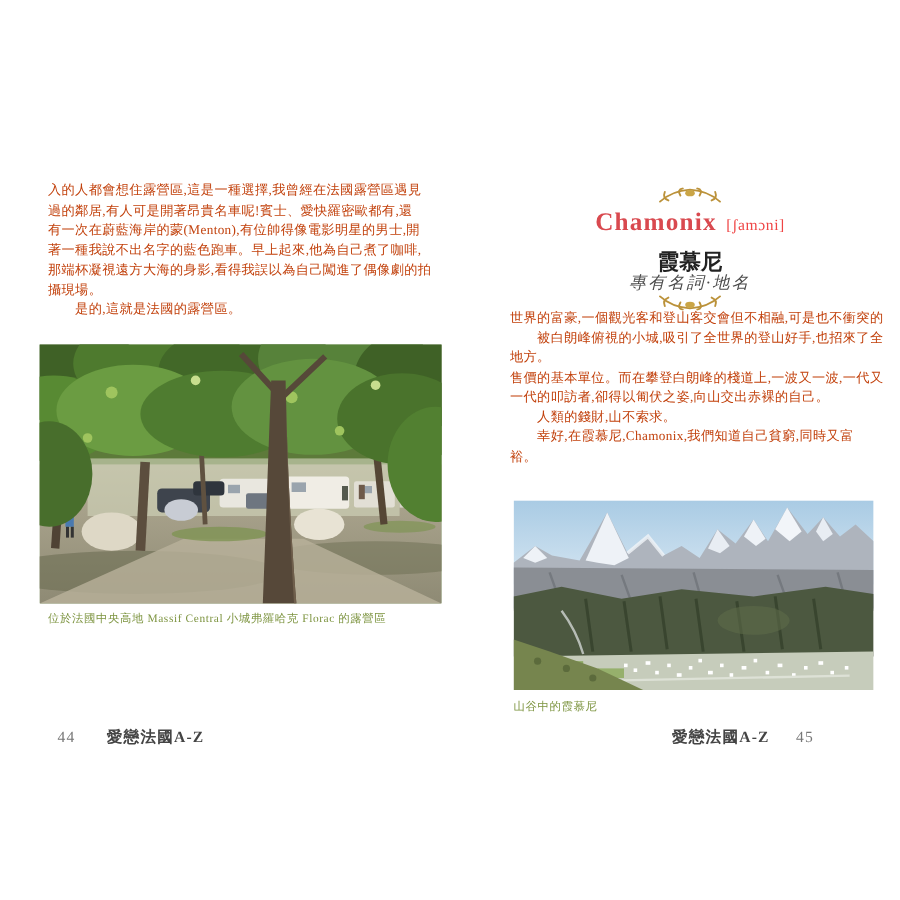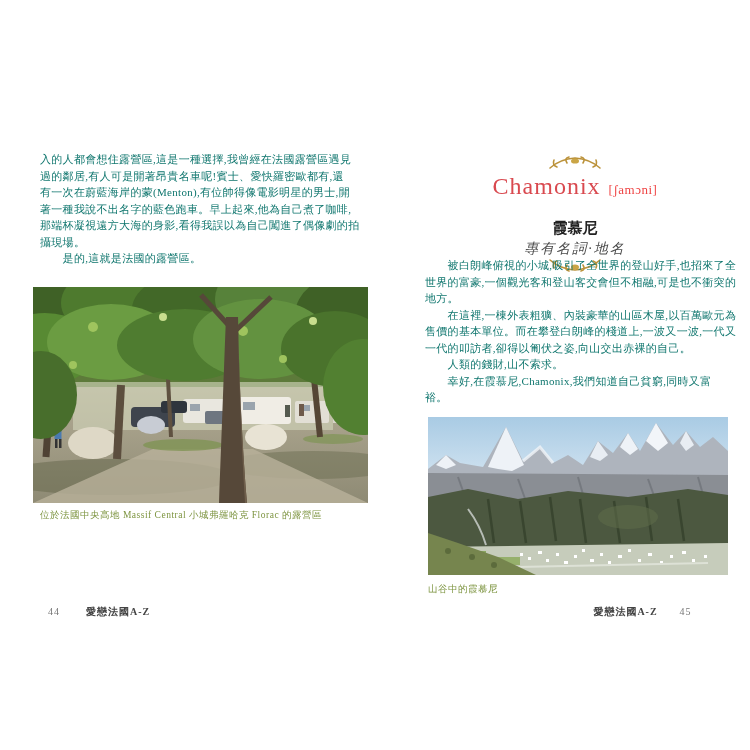--- a/index.html
+++ b/index.html
@@ -1,47 +1,47 @@
 <!DOCTYPE html>
 <html><head>
 <meta charset="utf-8">
 <style>
   html,body{margin:0;padding:0;background:#ffffff;}
   .canvas{position:relative;width:750px;height:750px;background:#ffffff;overflow:hidden;
           font-family:"Liberation Serif","DejaVu Serif",serif;}
   
-  .textblock{position:absolute;color:#0f766e;}
+  .textblock{position:absolute;color:#c2410c;}
   .textblock .line{font-size:11px;line-height:16.5px;height:16.5px;white-space:nowrap;
                    letter-spacing:.3px;}
   .left-text{left:40px;top:151px;width:330px;}
   .right-text{left:425px;top:257px;width:305px;}
   
   .entry-header{position:absolute;left:425px;top:156px;width:300px;text-align:center;}
   .headword-row{margin-top:3px;height:24px;}
-  .headword{font-size:24px;color:#d9494f;letter-spacing:1px;font-weight:normal;}
+  .headword{font-size:21px;color:#d9494f;letter-spacing:1px;font-weight:bold;}
   .phonetic{font-size:13px;color:#ef4444;margin-left:8px;letter-spacing:.5px;}
-  .cn-name{margin-top:22px;font-size:15px;font-weight:bold;color:#222;height:17px;}
+  .cn-name{margin-top:9px;font-size:18px;font-weight:bold;color:#222;height:17px;}
   .pos-line{margin-top:4px;font-size:14px;font-style:italic;color:#4a4a4a;height:14px;
             letter-spacing:2px;}
   .ornament{display:block;margin:0 auto;}
   .ornament.bottom{margin-top:4px;transform:scaleY(-1);}
   
   .photo{position:absolute;display:block;}
   .photo-left{left:33px;top:287px;width:335px;height:216px;}
   .photo-right{left:428px;top:417px;width:300px;height:158px;}
   .caption{position:absolute;font-size:9.5px;color:#7d9440;letter-spacing:.5px;white-space:nowrap;}
   .caption-left{left:40px;top:509px;}
   .caption-right{left:428px;top:583px;}
   
-  .footer{position:absolute;top:605px;font-size:10px;color:#555;height:14px;}
+  .footer{position:absolute;top:605px;font-size:13px;color:#555;height:14px;}
   .footer .pgnum{color:#777;letter-spacing:1px;}
   .footer .booktitle{font-weight:bold;color:#444;letter-spacing:1px;}
   .footer-left{left:48px;}
   .footer-left .booktitle{margin-left:26px;}
-  .footer-right{left:560px;width:165px;text-align:center;}
+  .footer-right{left:560px;width:165px;text-align:left;}
   .footer-right .pgnum{margin-left:22px;}
 </style>
 </head>
 <body>
 
 <div class="canvas">
 
   <div class="textblock left-text">
     <div class="line">入的人都會想住露營區,這是一種選擇,我曾經在法國露營區遇見</div>
     <div class="line">過的鄰居,有人可是開著昂貴名車呢!賓士、愛快羅密歐都有,還</div>
@@ -149,24 +149,23 @@
         <path d="M10,11 q-5,-2 -3,-7"></path>
         <path d="M20,7 q-3,-5 2,-6"></path>
         <path d="M36,7 q3,-5 -2,-6"></path>
         <path d="M46,11 q5,-2 3,-7"></path>
       </g>
       <ellipse cx="28" cy="5" rx="4" ry="2.6" fill="#caa546"></ellipse>
     </svg>
   </div>
 
   <div class="textblock right-text">
+    <div class="line">世界的富豪,一個觀光客和登山客交會但不相融,可是也不衝突的</div>
     <div class="line">　　被白朗峰俯視的小城,吸引了全世界的登山好手,也招來了全</div>
-    <div class="line">世界的富豪,一個觀光客和登山客交會但不相融,可是也不衝突的</div>
     <div class="line">地方。</div>
-    <div class="line">　　在這裡,一棟外表粗獷、內裝豪華的山區木屋,以百萬歐元為</div>
     <div class="line">售價的基本單位。而在攀登白朗峰的棧道上,一波又一波,一代又</div>
     <div class="line">一代的叩訪者,卻得以匍伏之姿,向山交出赤裸的自己。</div>
     <div class="line">　　人類的錢財,山不索求。</div>
     <div class="line">　　幸好,在霞慕尼,Chamonix,我們知道自己貧窮,同時又富</div>
     <div class="line">裕。</div>
   </div>
 
   <svg class="photo photo-right" viewBox="0 0 300 158" preserveAspectRatio="none">
     <defs>
       <linearGradient id="sky" x1="0" y1="0" x2="0" y2="1">

